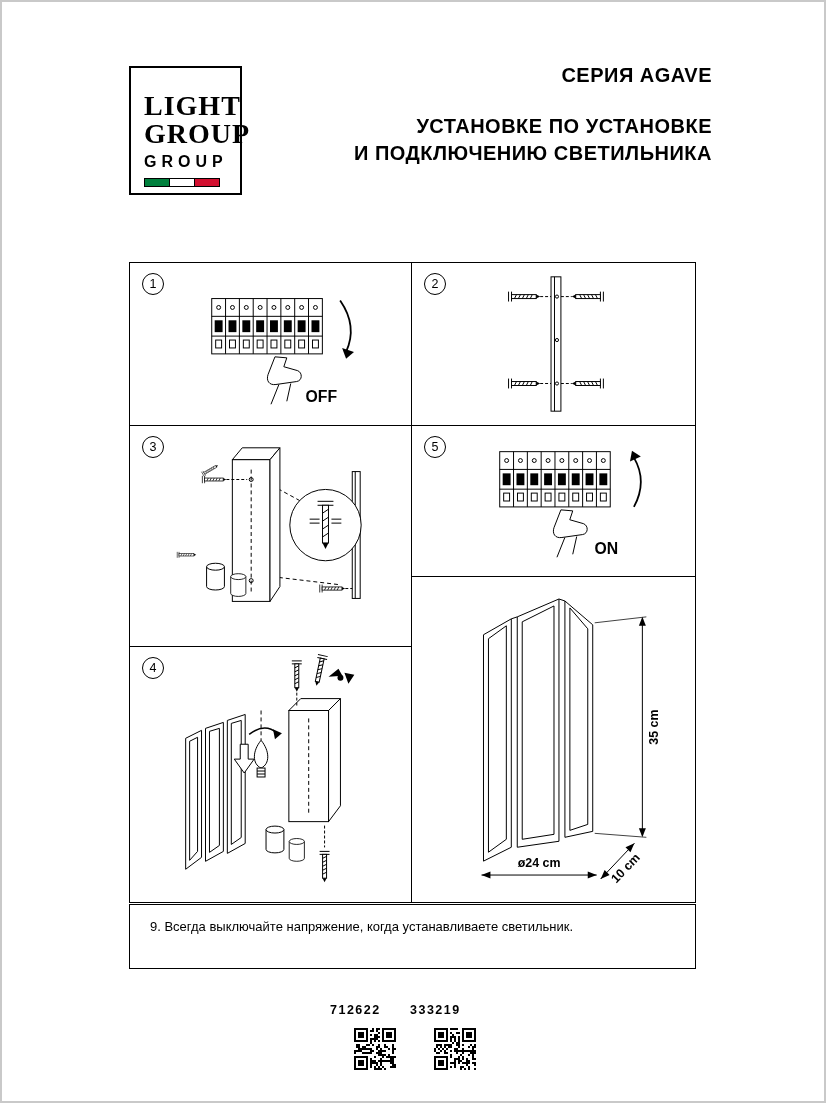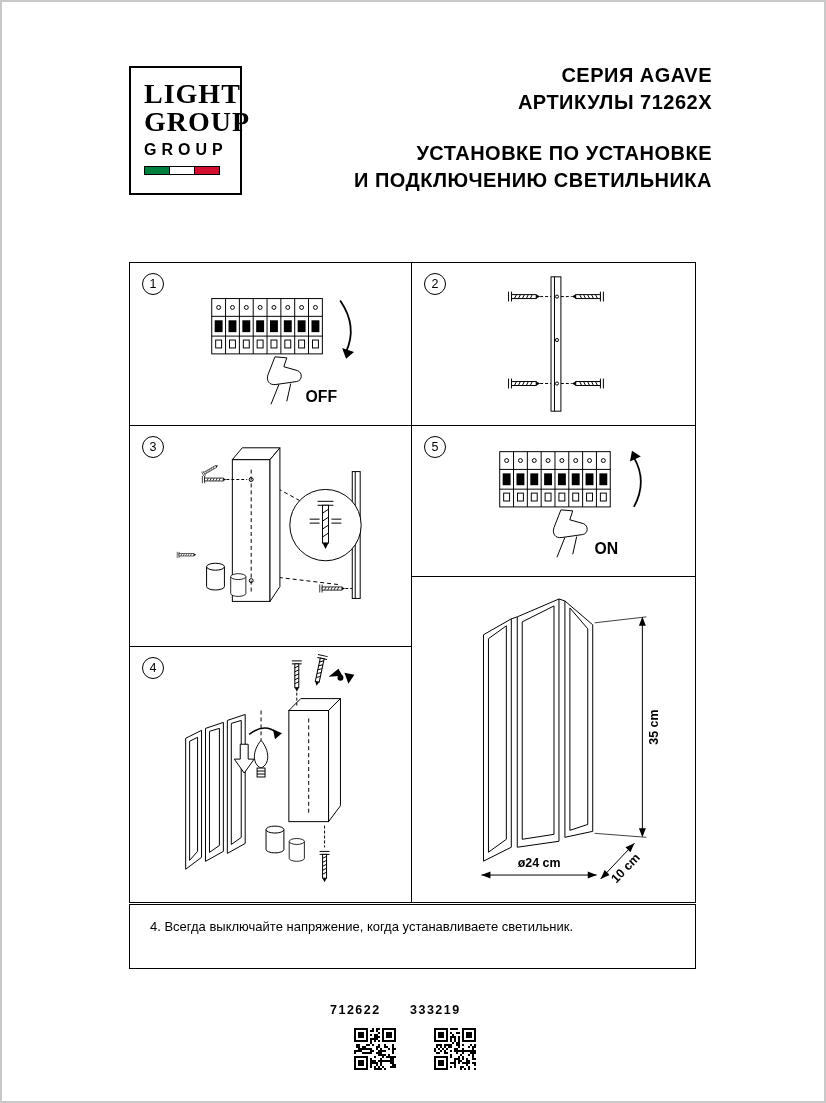--- a/index.html
+++ b/index.html
@@ -4,21 +4,21 @@
 <style>
   * { margin:0; padding:0; box-sizing:border-box; }
   html,body { background:#fff; }
   .page { position:relative; width:826px; height:1103px; background:#fff;
           border:2px solid #c9c9c9; font-family:"Liberation Sans", sans-serif;
           color:#000; overflow:hidden; }
   .abs { position:absolute; }
 
   
   .logo-box { left:127px; top:64px; width:113px; height:129px; border:2px solid #000;
-              padding:12px 0 0 13px; }
+              padding:24px 0 0 13px; }
   .logo-word { font-family:"Liberation Serif", serif; font-weight:bold; font-size:28px;
                line-height:28px; letter-spacing:1px; }
   .logo-group { font-size:16px; letter-spacing:5px; margin-top:5px; font-weight:bold; }
   .logo-flag { display:flex; margin-top:7px; width:76px; height:9px;
                border:1px solid #000; }
   .logo-flag div { flex:1; }
   .logo-flag .fg { background:#00803d; border-right:1px solid #000; }
   .logo-flag .fw { background:#ffffff; }
   .logo-flag .fr { background:#d20f2f; border-left:1px solid #000; }
 
@@ -134,21 +134,20 @@
     <div class="logo-group">GROUP</div>
     <div class="logo-flag">
       <div class="fg"></div>
       <div class="fw"></div>
       <div class="fr"></div>
     </div>
   </div>
 
   <div class="abs header-block">
     <div>СЕРИЯ AGAVE</div>
-    <div>АРТИКУЛЫ 71262X</div>
     <div class="header-gap"></div>
     <div>УСТАНОВКЕ ПО УСТАНОВКЕ</div>
     <div>И ПОДКЛЮЧЕНИЮ СВЕТИЛЬНИКА</div>
   </div>
 
   <div class="abs grid">
 
     <div class="panel" style="left:0;top:0;width:283px;height:164px">
       <div class="step-num">1</div>
       <svg viewBox="0 0 283 164">
@@ -285,21 +284,21 @@
         <text x="128" y="292" text-anchor="middle" font-size="12.5" font-weight="bold">ø24 cm</text>
         <line x1="190" y1="304" x2="224" y2="268" stroke="#000"></line>
         <path d="M190 304 L199 300 L194 295 Z" fill="#000"></path>
         <path d="M224 268 L220 277 L215 272 Z" fill="#000"></path>
         <text transform="translate(218,296) rotate(-46)" text-anchor="middle" font-size="12.5" font-weight="bold">10 cm</text>
       </svg>
     </div>
   </div>
 
   <div class="abs notes">
-    <div>4. Всегда выключайте напряжение, когда устанавливаете светильник.</div>
+    <div>9. Всегда выключайте напряжение, когда устанавливаете светильник.</div>
   </div>
 
   <div class="abs pcode" style="left:328px">712622</div>
   <div class="abs pcode" style="left:408px">333219</div>
   <div class="abs qr" style="left:352px"><svg xmlns="http://www.w3.org/2000/svg" width="42" height="42" viewBox="0 0 42 42" shape-rendering="crispEdges">
         <rect width="42" height="42" fill="#fff"></rect>
         <rect x="0" y="0" width="14" height="14" fill="#000"></rect>
         <rect x="2" y="2" width="10" height="10" fill="#fff"></rect>
         <rect x="4" y="4" width="6" height="6" fill="#000"></rect>
         <rect x="28" y="0" width="14" height="14" fill="#000"></rect>

